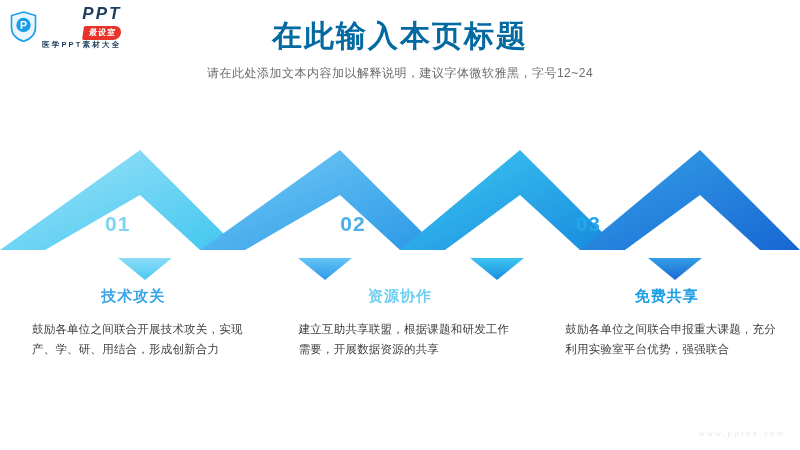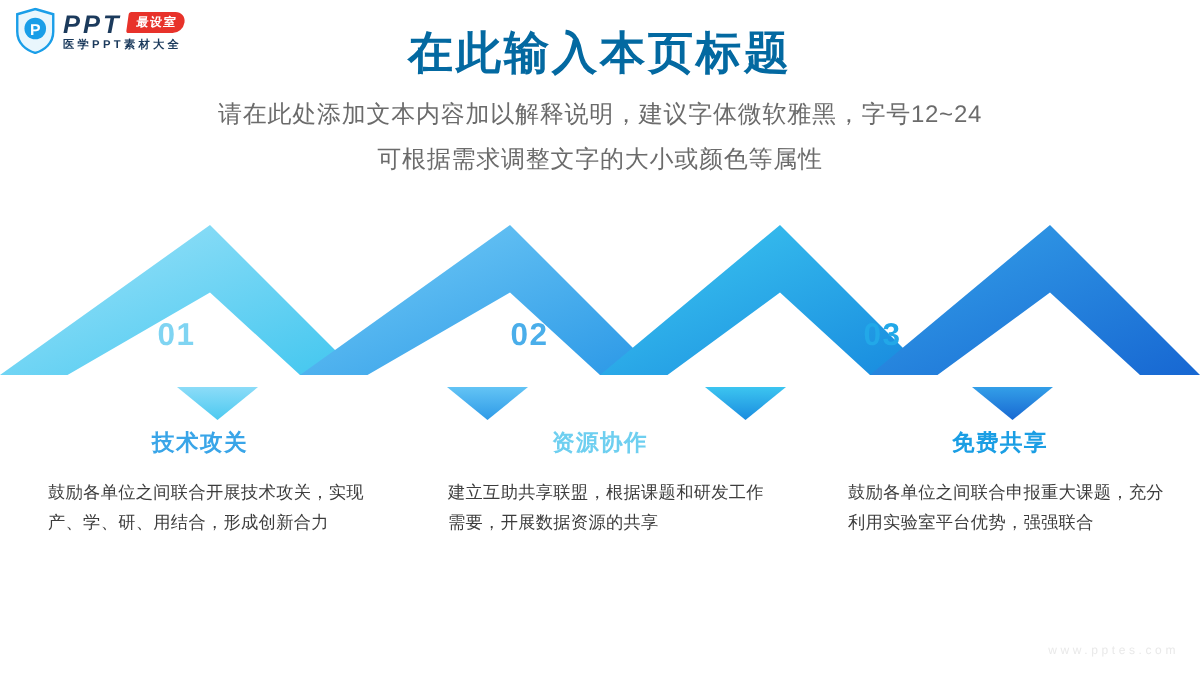--- a/index.html
+++ b/index.html
@@ -32,22 +32,23 @@
     display: block;
   }
   .logo-textblock {
     display: flex;
     flex-direction: column;
     justify-content: center;
     gap: 1px;
   }
   .logo-row1 {
     display: flex;
-    align-items: flex-start;
+    align-items: flex-end;
     gap: 4px;
+    flex-direction: column;
   }
   .logo-ppt {
     font-size: 17px;
     font-weight: bold;
     font-style: italic;
     letter-spacing: 2px;
     color: #1b3a5c;
     line-height: 1;
   }
   .logo-badge {
@@ -81,21 +82,21 @@
     color: #0369a1;
     letter-spacing: 2px;
     line-height: 1.3;
   }
   .subtitle {
     position: absolute;
     top: 62px;
     left: 0;
     width: 800px;
     text-align: center;
-    font-size: 16px;
+    font-size: 12px;
     color: #6b6b6b;
     line-height: 1.85;
     letter-spacing: 0.5px;
   }
 
   
   .band {
     position: absolute;
     left: 0;
     top: 150px;
@@ -177,21 +178,20 @@
       <span class="logo-ppt">PPT</span>
       <span class="logo-badge">最设室</span>
     </div>
     <div class="logo-sub">医学PPT素材大全</div>
   </div>
 </div>
 
 <div class="title">在此输入本页标题</div>
 <div class="subtitle">
   <div>请在此处添加文本内容加以解释说明，建议字体微软雅黑，字号12~24</div>
-  <div>可根据需求调整文字的大小或颜色等属性</div>
 </div>
 
 <div class="band">
   <svg width="800" height="130" viewBox="0 0 800 130">
     <defs>
       <linearGradient id="g1" x1="0" y1="0" x2="1" y2="1">
         <stop offset="0%" stop-color="#9fe3f9"></stop>
         <stop offset="100%" stop-color="#41c6ef"></stop>
       </linearGradient>
       <linearGradient id="g2" x1="0" y1="0" x2="1" y2="1">

